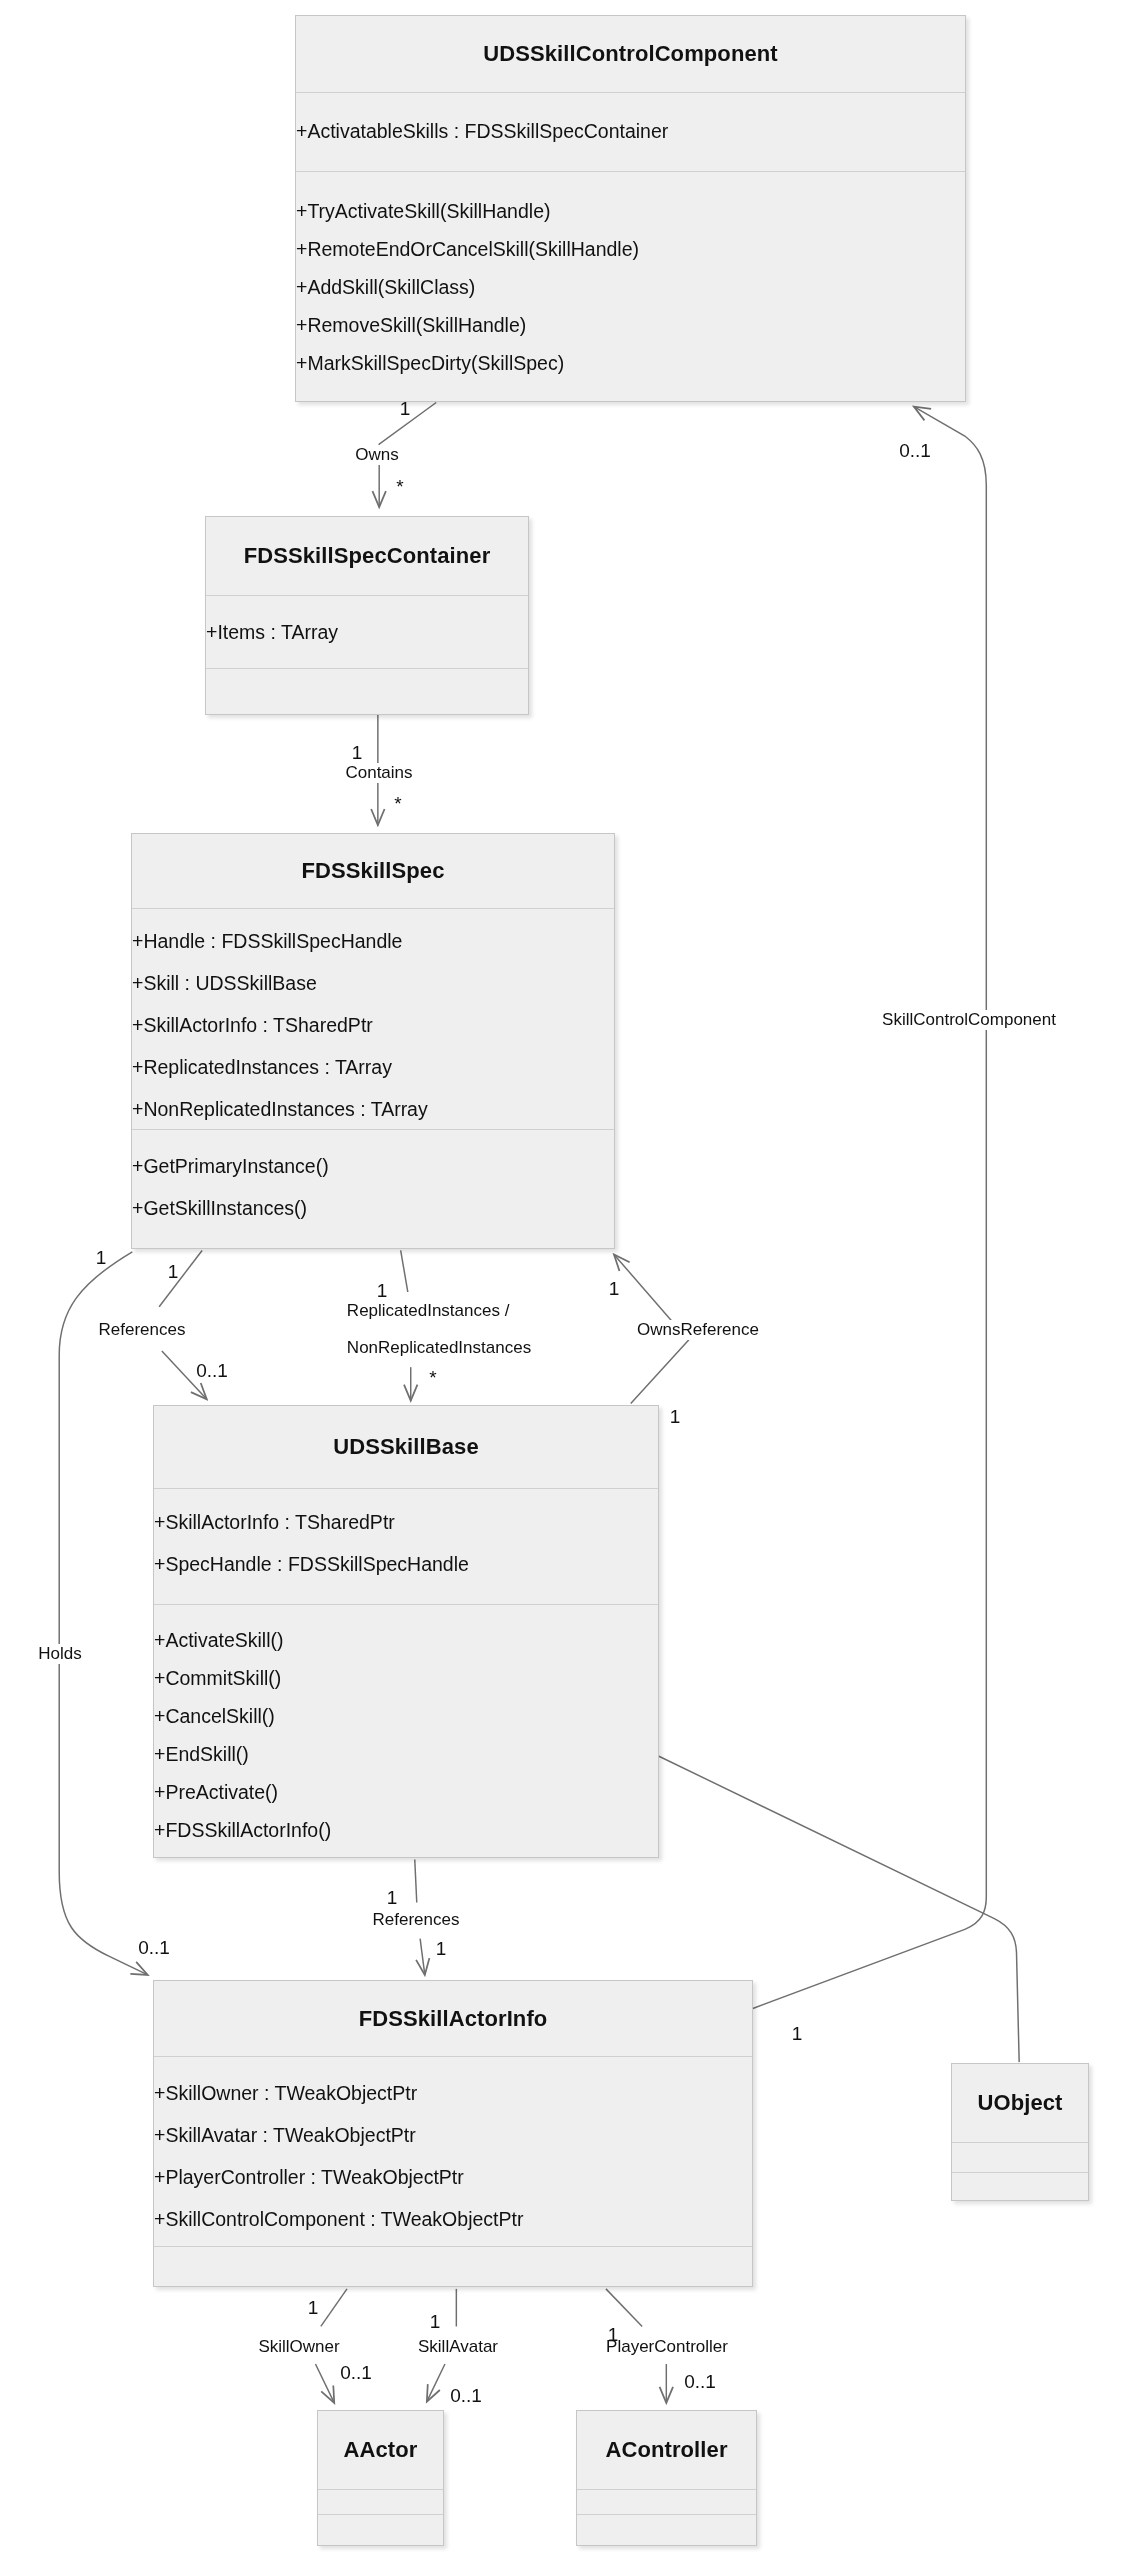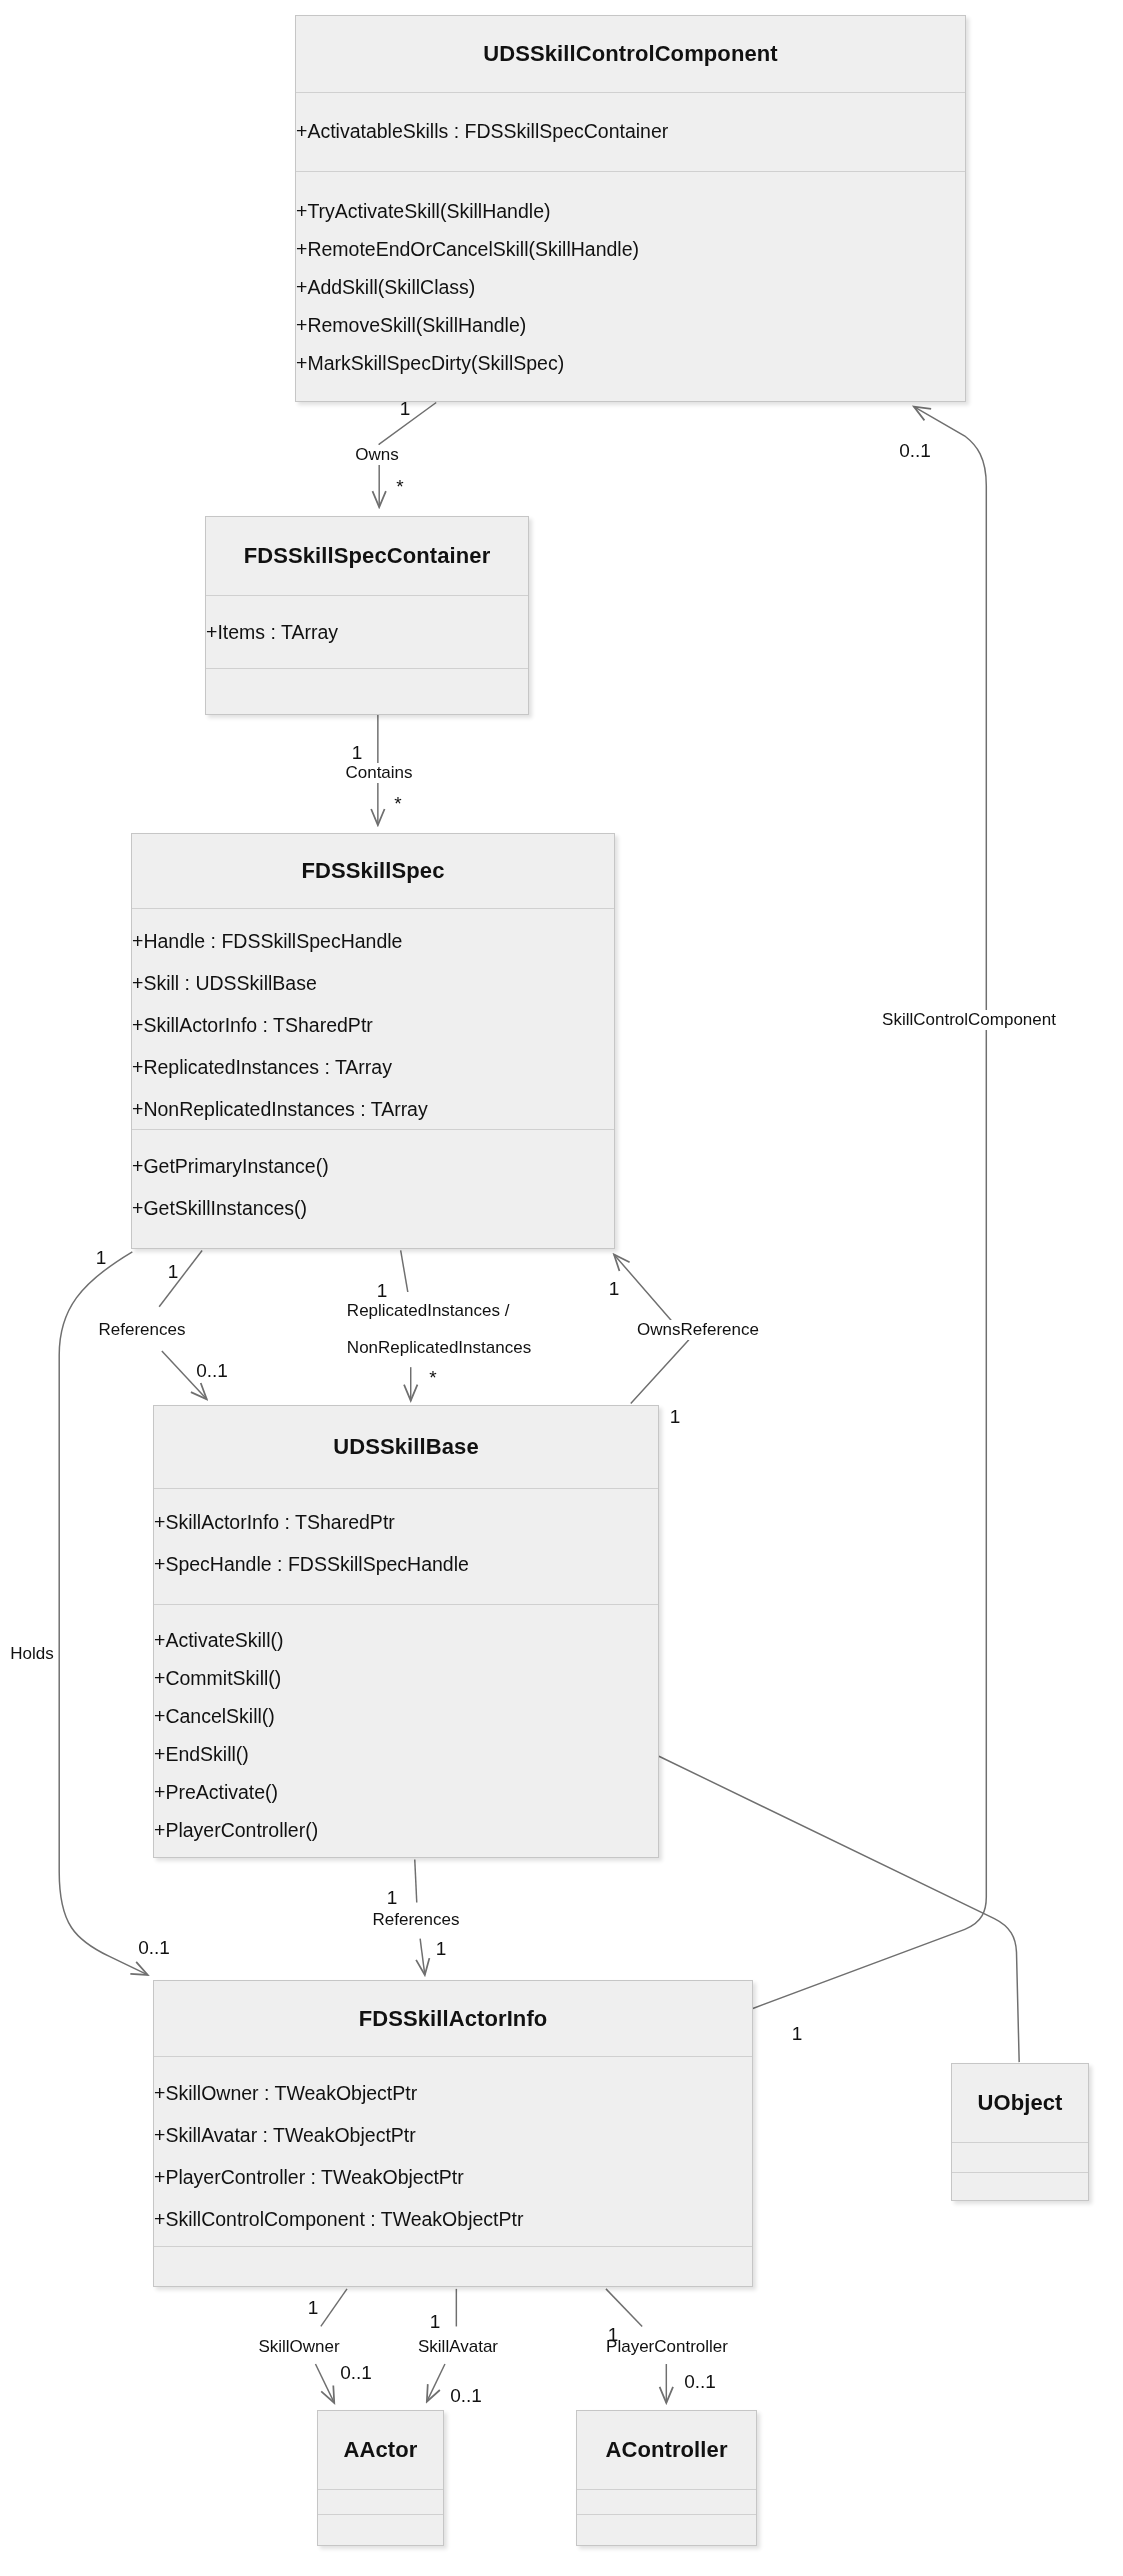--- a/index.html
+++ b/index.html
@@ -125,21 +125,21 @@
     <div class="cmp" style="height:116px;padding-top:12px;line-height:42px">
       <div class="member">+SkillActorInfo : TSharedPtr</div>
       <div class="member">+SpecHandle : FDSSkillSpecHandle</div>
     </div>
     <div class="cmp" style="height:256px;padding-top:16px;line-height:38px">
       <div class="member">+ActivateSkill()</div>
       <div class="member">+CommitSkill()</div>
       <div class="member">+CancelSkill()</div>
       <div class="member">+EndSkill()</div>
       <div class="member">+PreActivate()</div>
-      <div class="member">+PlayerController()</div>
+      <div class="member">+FDSSkillActorInfo()</div>
     </div>
   </div>
 
   <div class="class-box" style="left:153px;top:1980px;width:600px;height:307px">
     <div class="cmp title" style="height:75px">
       <span>FDSSkillActorInfo</span>
     </div>
     <div class="cmp" style="height:190px;padding-top:14.8px;line-height:42px">
       <div class="member">+SkillOwner : TWeakObjectPtr</div>
       <div class="member">+SkillAvatar : TWeakObjectPtr</div>
@@ -174,21 +174,21 @@
   </div>
 
   <span class="elabel" style="left:377px;top:455px">Owns</span>
   <span class="elabel" style="left:379px;top:773px">Contains</span>
   <span class="elabel" style="left:142px;top:1330px">References</span>
   <span class="elabel two" style="left:439px;top:1329px">
       <span style="display:block">ReplicatedInstances /</span>
       <span style="display:block">NonReplicatedInstances</span>
     </span>
   <span class="elabel" style="left:698px;top:1330px">OwnsReference</span>
-  <span class="elabel" style="left:32px;top:1654px">Holds</span>
+  <span class="elabel" style="left:60px;top:1654px">Holds</span>
   <span class="elabel" style="left:416px;top:1920px">References</span>
   <span class="elabel" style="left:969px;top:1020px">SkillControlComponent</span>
   <span class="elabel" style="left:299px;top:2347px">SkillOwner</span>
   <span class="elabel" style="left:458px;top:2347px">SkillAvatar</span>
   <span class="elabel" style="left:667px;top:2347px">PlayerController</span>
 
   <span class="mult" style="left:405px;top:409px">1</span>
   <span class="mult" style="left:400px;top:487px">*</span>
 
   <span class="mult" style="left:357px;top:753px">1</span>

